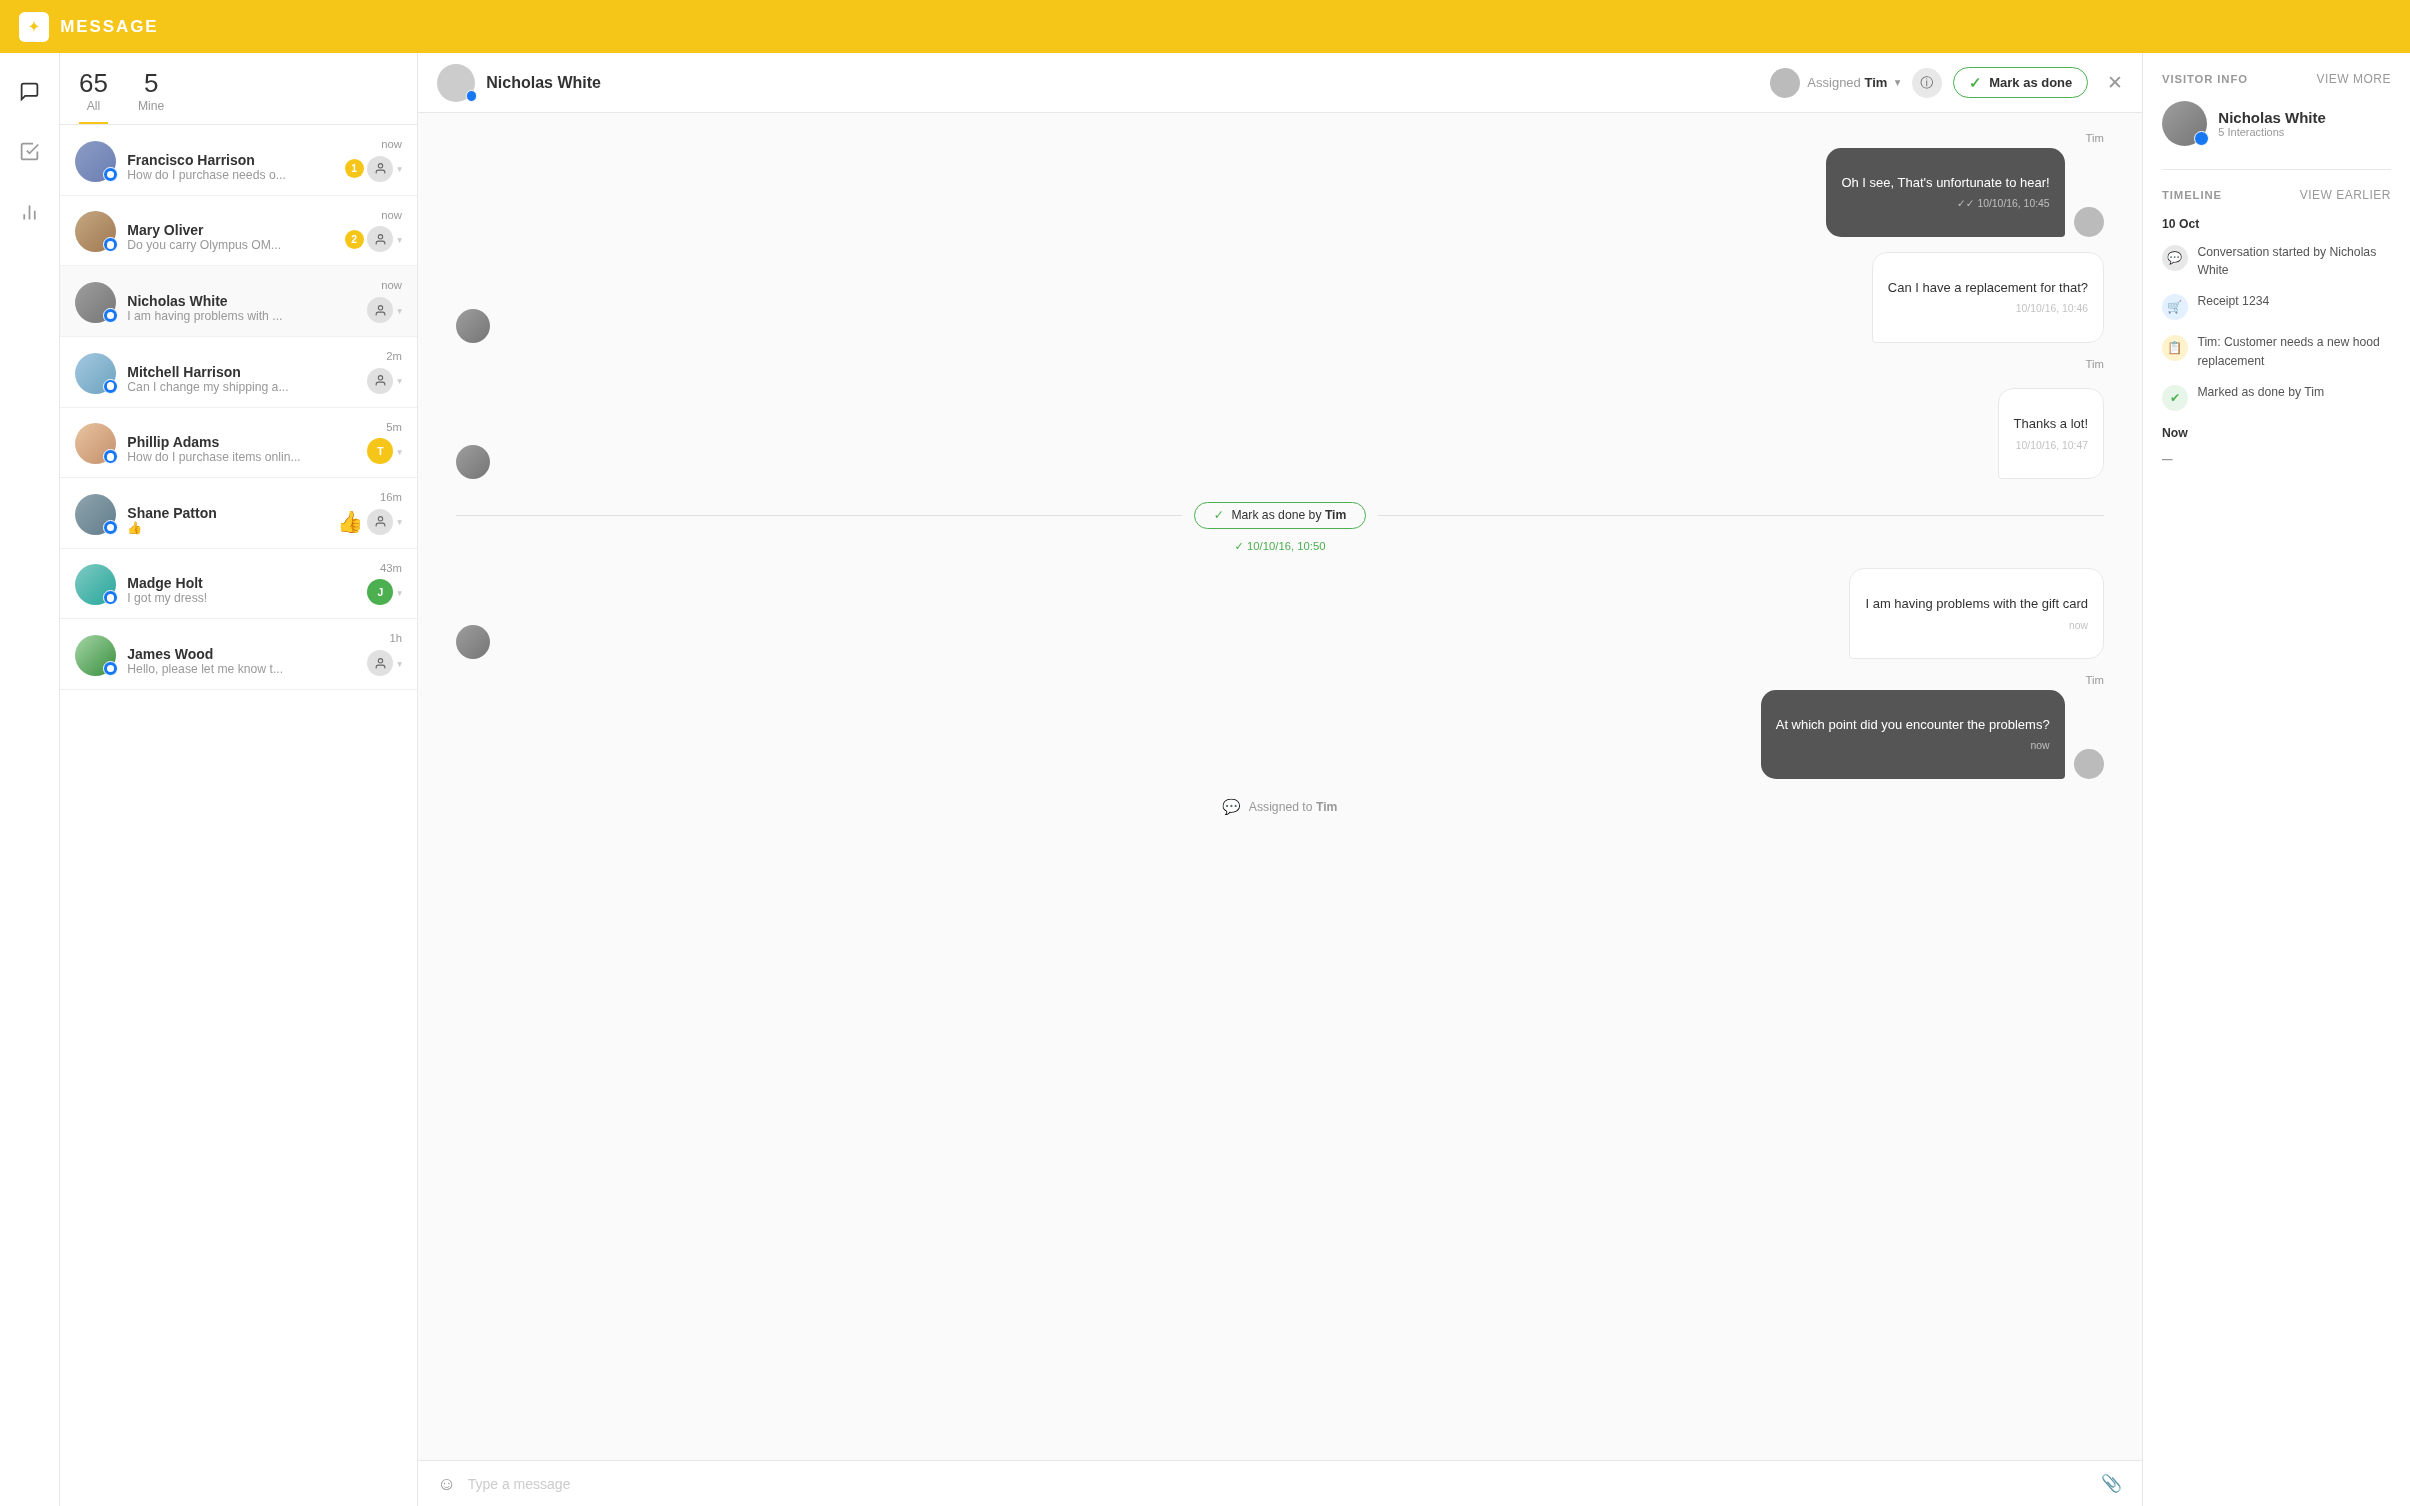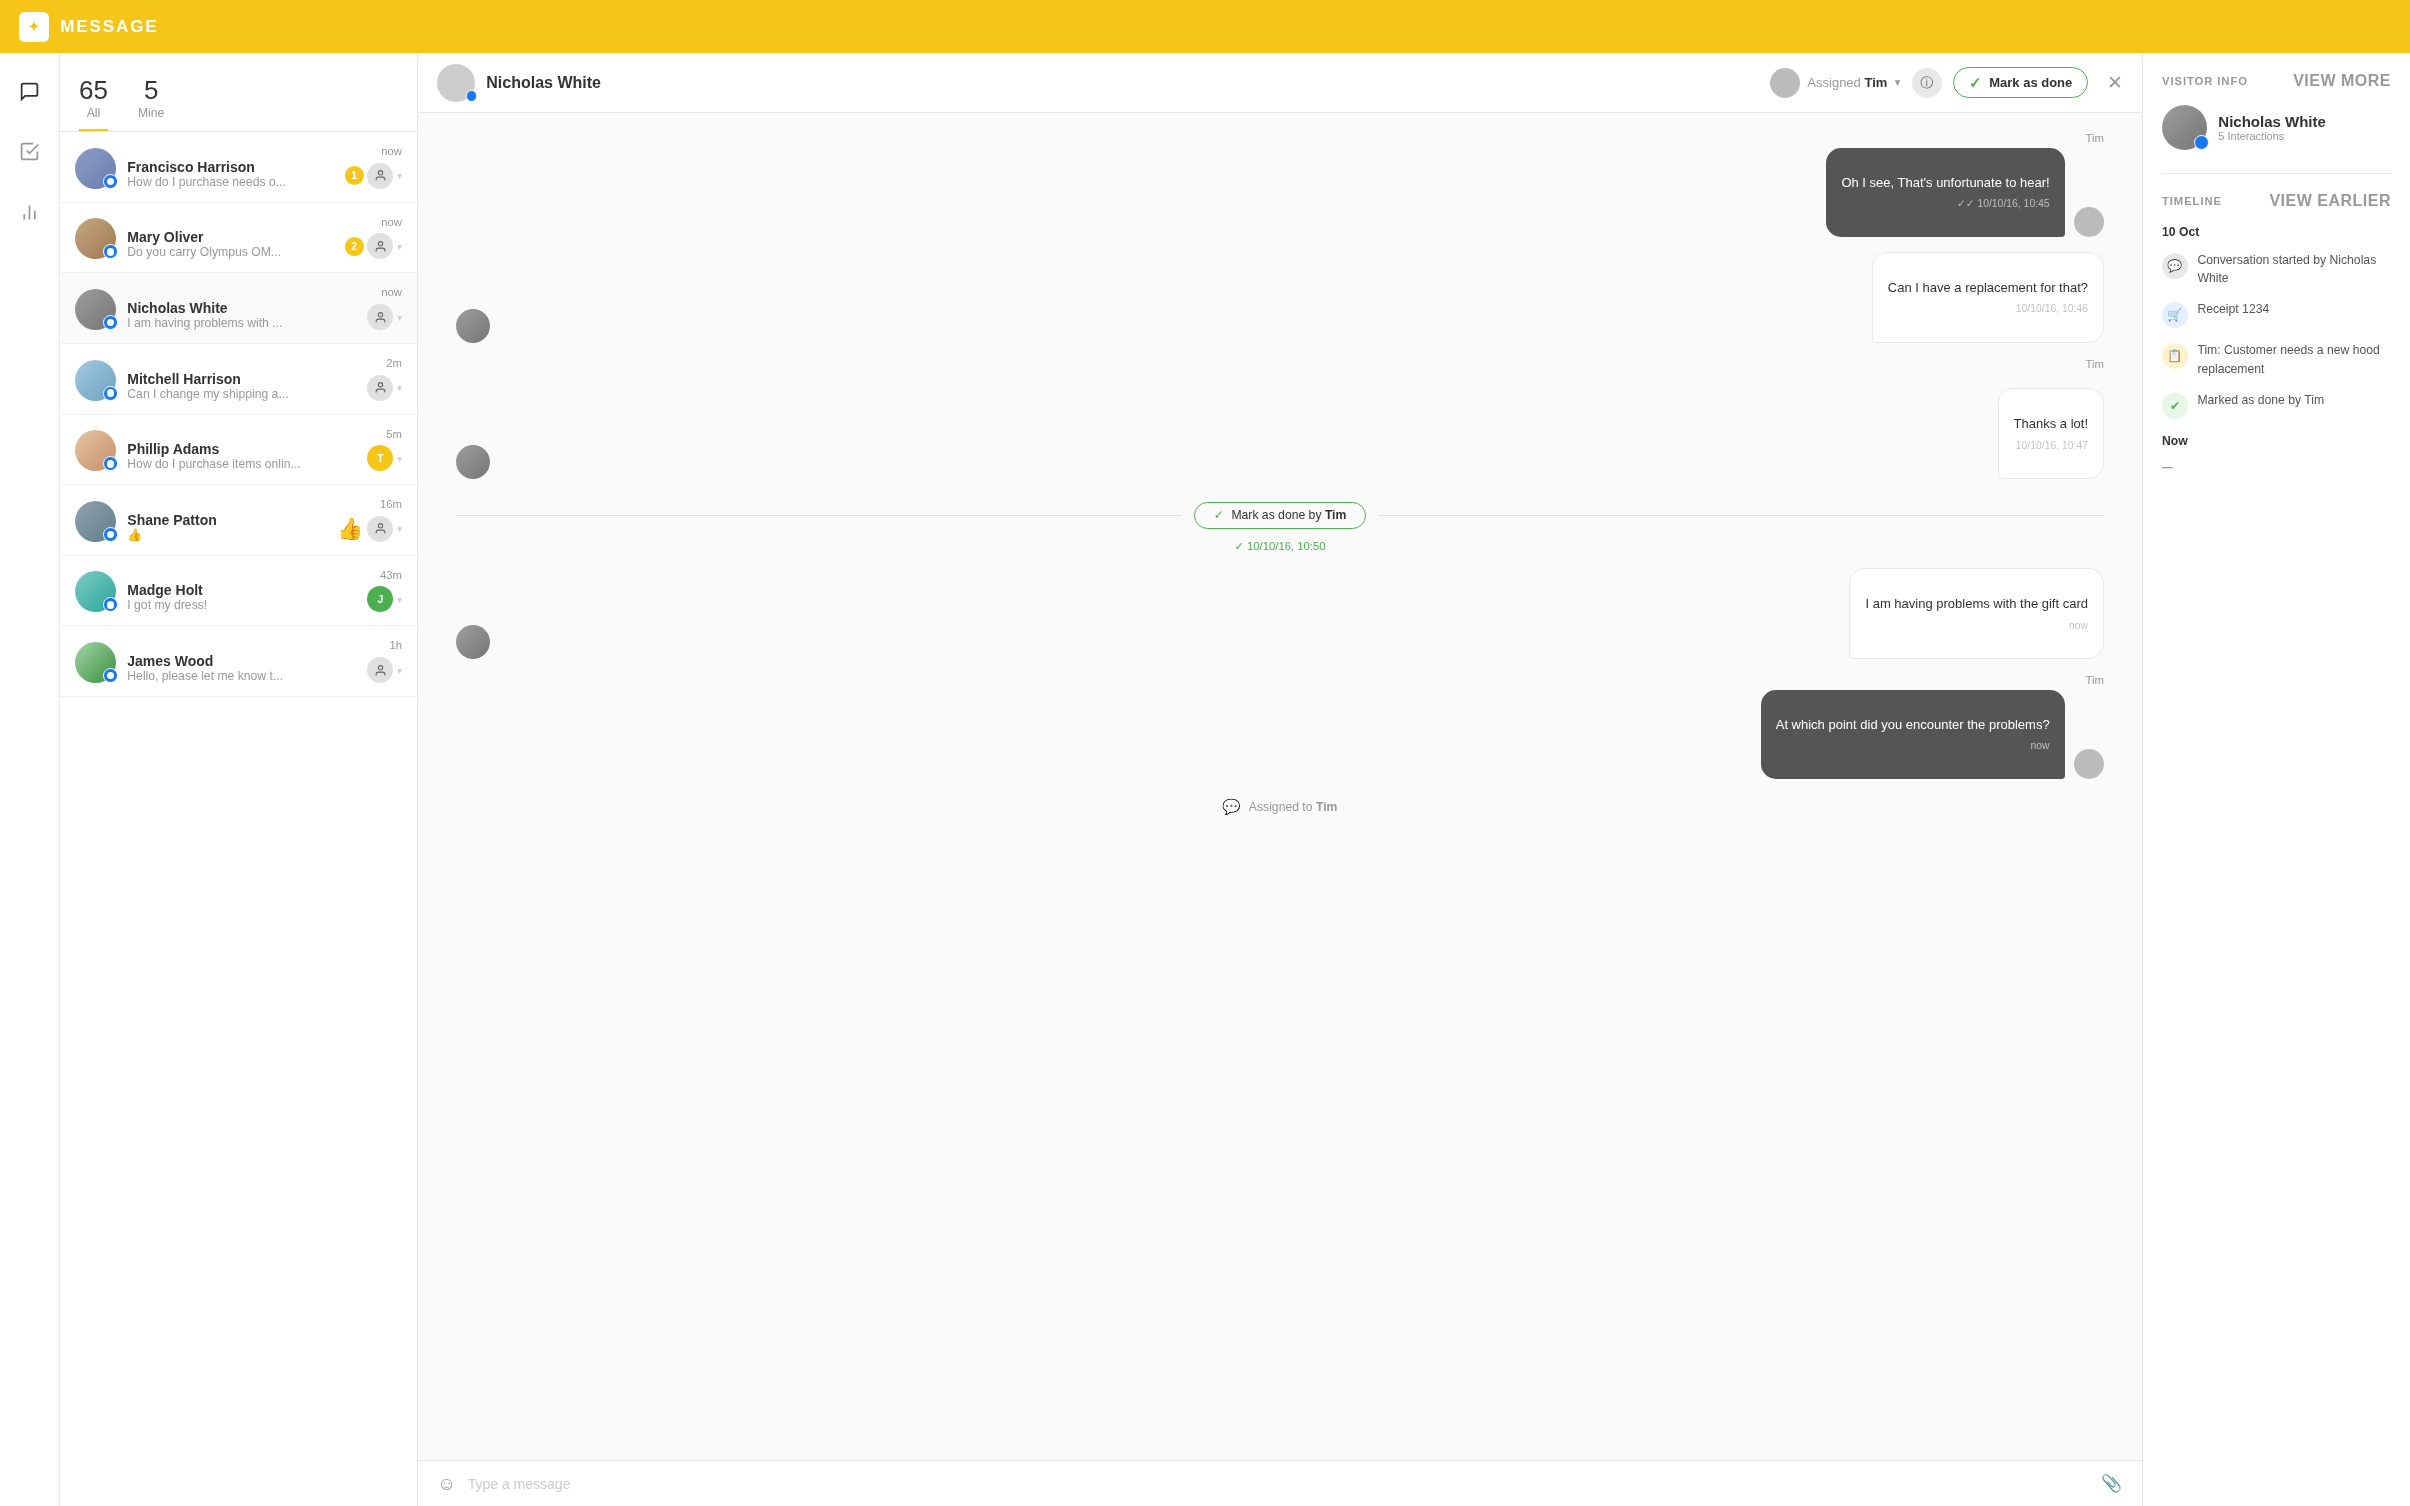--- a/index.html
+++ b/index.html
@@ -57,21 +57,21 @@
 
     
     #conv-list {
       width: 358px;
       background: white;
       border-right: 0.9px solid #e8e8e8;
       display: flex;
       flex-direction: column;
     }
     #conv-header {
-      padding: 22px 19px 0;
+      padding: 15px 19px 0;
     }
     #conv-counts {
       display: flex;
       gap: 30px;
       margin-bottom: 0;
     }
     .count-item {
       display: flex;
       flex-direction: column;
       align-items: center;
@@ -429,24 +429,24 @@
       margin-bottom: 15px;
     }
     .sidebar-section-title {
       font-size: 11.3px;
       font-weight: 700;
       color: #999;
       letter-spacing: 0.9px;
       text-transform: uppercase;
     }
     .view-more-btn {
-      font-size: 16px;
+      font-size: 12px;
       color: #999;
       cursor: pointer;
-      font-weight: 700;
+      font-weight: 400;
       letter-spacing: 0.5px;
     }
     .visitor-card {
       display: flex;
       align-items: center;
       gap: 11.3px;
       margin-bottom: 22.6px;
     }
     .visitor-avatar {
       width: 45px; height: 45px;

